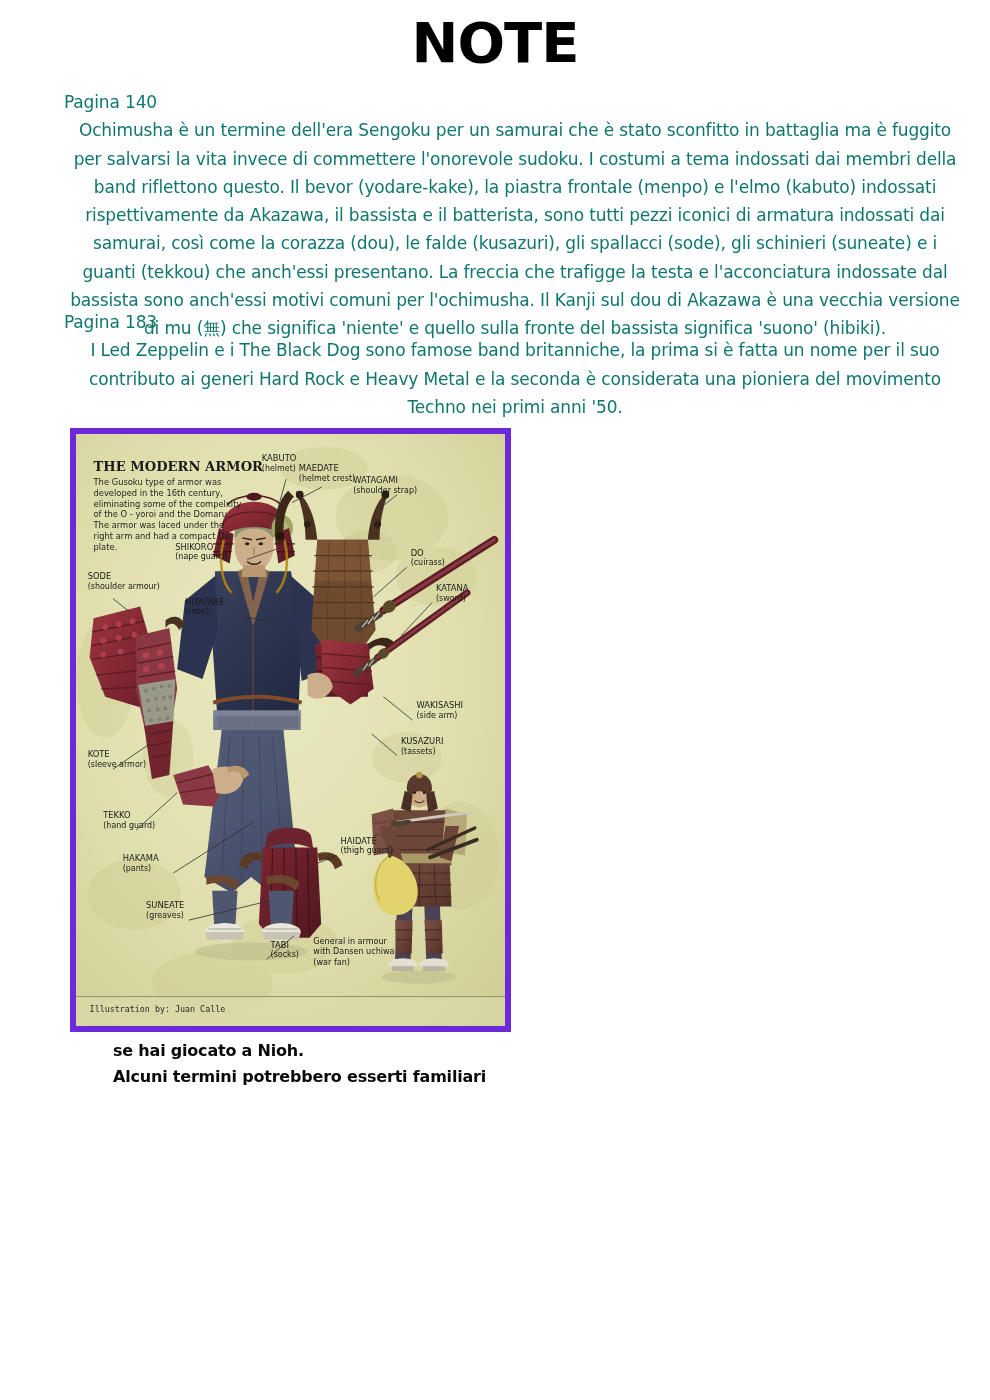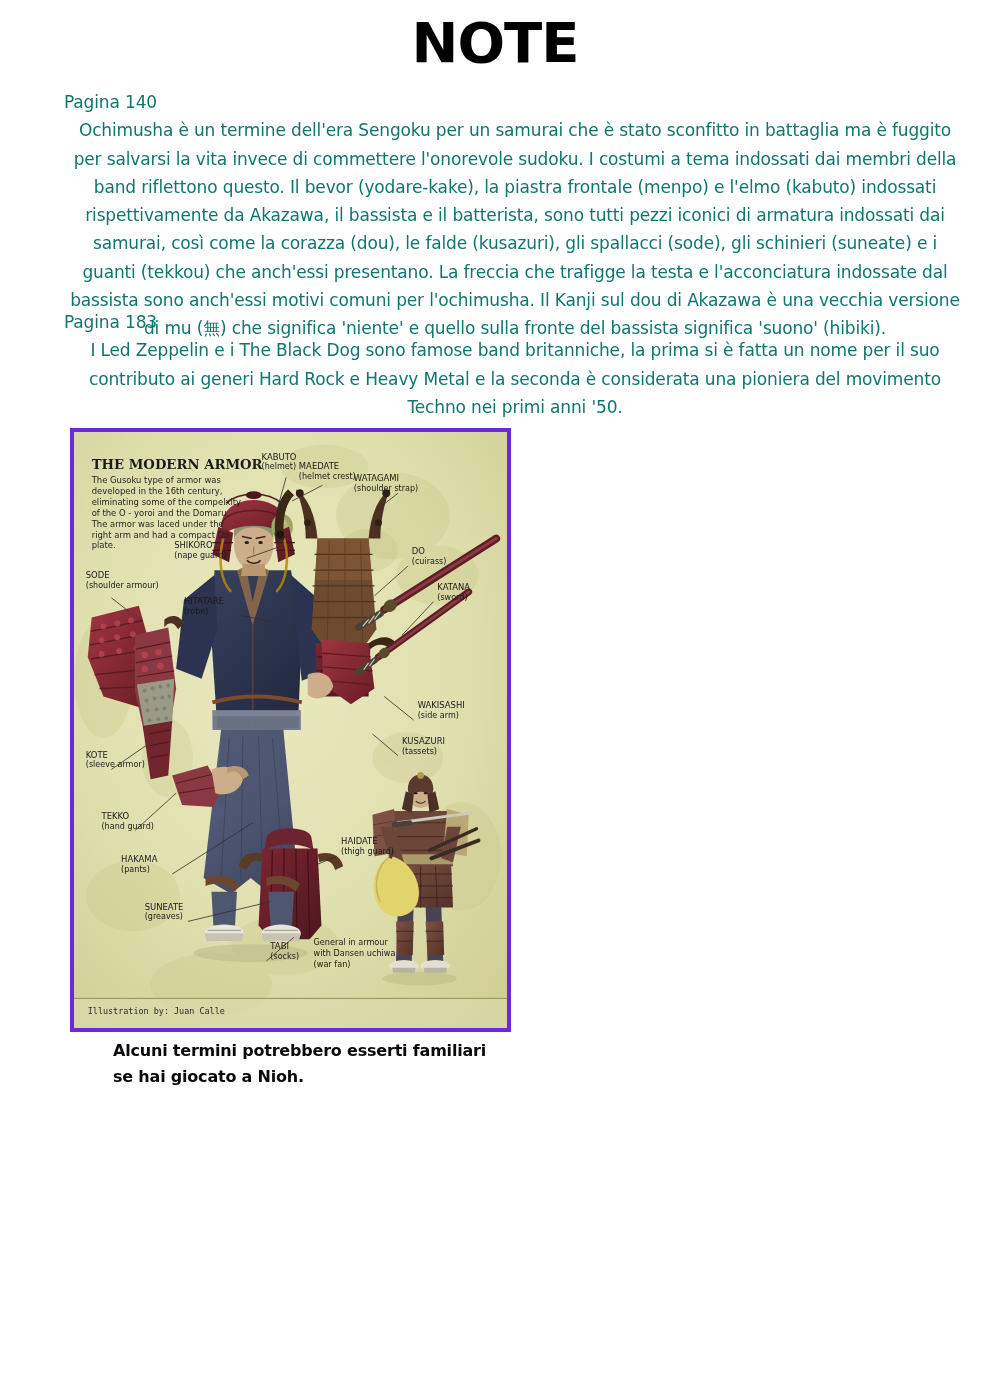--- a/index.html
+++ b/index.html
@@ -62,21 +62,21 @@
   .illus-wrap {
     position: absolute;
     left: 70px;
     top: 428px;
     width: 441px;
     height: 604px;
   }
   .illus-frame {
     position: absolute;
     inset: 0;
-    border: 4px solid #6d28d9;
+    border: 6px solid #6d28d9;
     box-sizing: border-box;
     background: #e7e7c4;
     overflow: hidden;
   }
   .illus-svg {
     display: block;
     width: 100%;
     height: 100%;
   }
 
@@ -567,17 +567,17 @@
         <g>
           <rect x="0" y="574" width="441" height="30" fill="#dcdcae" opacity="0.55"></rect>
           <line x1="0" y1="574" x2="441" y2="574" stroke="#8d8d63" stroke-width="1"></line>
           <text x="14" y="590" font-family="'DejaVu Sans Mono', monospace" font-size="8.6" fill="#2a2a2a">Illustration by: Juan Calle</text>
         </g>
       </svg>
     </div>
   </div>
 
   <div class="caption">
+    <span>se hai giocato a Nioh.</span>
     <span>Alcuni termini potrebbero esserti familiari</span>
-    <span>se hai giocato a Nioh.</span>
   </div>
 
 </div>
 
 </body></html>

